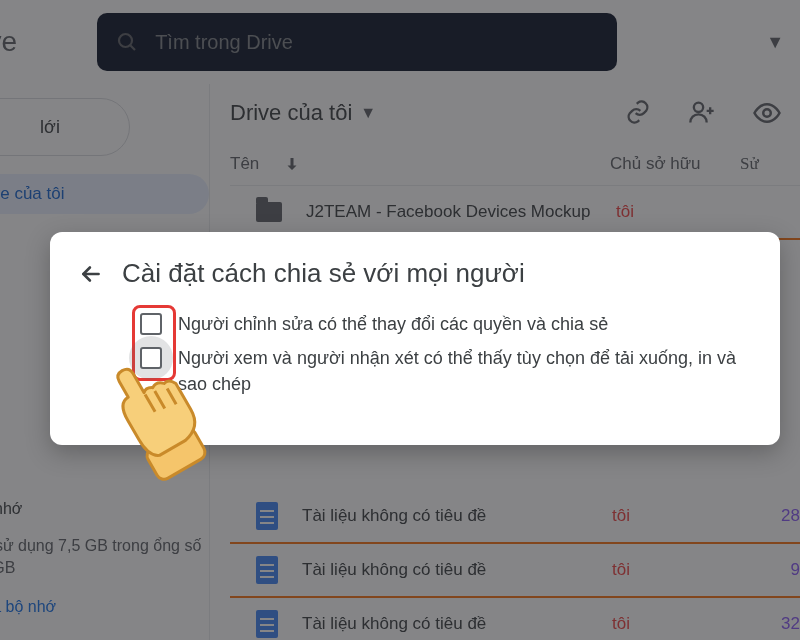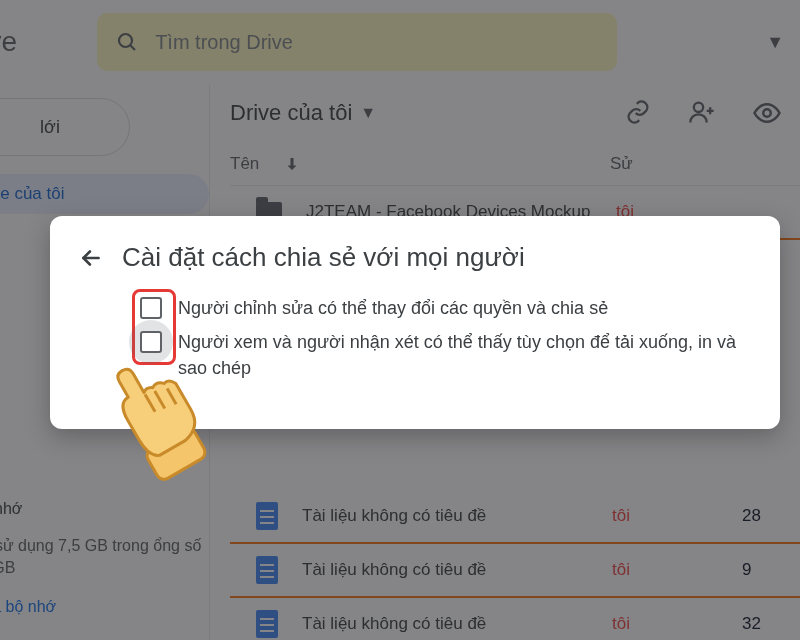--- a/index.html
+++ b/index.html
@@ -13,21 +13,21 @@
   }
 
   
   .topbar {
     height: 84px; display: flex; align-items: center;
     padding-left: 0;
   }
   .logo-text { font-size: 28px; color: #5f6368; margin-left: -28px; padding-right: 60px; }
   .search-box {
     display: flex; align-items: center;
-    background: #fef9c3; border-radius: 10px;
+    background: #0f172a; border-radius: 10px;
     height: 58px; width: 520px; padding: 0 18px;
     margin-left: 20px;
   }
   .search-box .sicon { color: #5f6368; margin-right: 16px; }
   .search-box .ph { color: #80868b; font-size: 20px; }
   .topbar .more-caret { margin-left: auto; margin-right: 16px; color: #5f6368; font-size: 18px; }
 
   
   .leftcol {
     position: absolute; left: 0; top: 84px; bottom: 0; width: 210px;
@@ -64,54 +64,54 @@
   .breadcrumb-row .caret { color: #5f6368; margin-left: 8px; font-size: 16px; }
   .breadcrumb-row .actions { margin-left: auto; display: flex; gap: 36px; color: #5f6368; padding-right: 18px; }
 
   .list-header {
     display: flex; align-items: center; height: 44px;
     color: #5f6368; font-size: 17px;
     border-bottom: 1px solid #e8eaed;
   }
   .col-name { width: 380px; display: flex; align-items: center; gap: 24px; }
   .col-owner { width: 130px; }
-  .col-date { flex: 1; }
+  .col-date { flex: 1; font-family: Liberation Serif, serif; }
 
   .file-row {
     display: flex; align-items: center; height: 54px;
     border-bottom: 2px solid #f97316;
     color: #3c4043; font-size: 17px;
   }
   .file-row .ficon {
     width: 22px; height: 28px; background: #4285f4; border-radius: 2px;
     margin-right: 24px; position: relative; margin-left: 26px;
   }
   .file-row .ficon::before, .file-row .ficon::after {
     content: ""; position: absolute; left: 4px; right: 4px; height: 2px; background: #fff;
   }
   .file-row .ficon::before { top: 8px; }
   .file-row .ficon::after  { top: 14px; box-shadow: 0 6px 0 #fff; }
   .file-row .fname { width: 310px; }
   .file-row .fowner { width: 130px; color: #ef4444; }
-  .file-row .fdate { flex: 1; padding-right: 10px; color: #0f172a; }
+  .file-row .fdate { flex: 1; text-align: right; color: #8b5cf6; }
 
   .folder-icon {
     width: 26px; height: 20px; background: #5f6368; border-radius: 2px;
     margin: 0 24px 0 26px; position: relative;
   }
   .folder-icon::before { content:""; position:absolute; top:-5px; left:0; width:12px; height:6px; background:#5f6368; border-radius:2px 2px 0 0; }
 
   
   .dim {
     position: absolute; inset: 0; background: rgba(32,33,36,0.55);
   }
 
   
   .modal {
-    position: absolute; left: 50px; right: 20px; top: 216px;
+    position: absolute; left: 50px; right: 20px; top: 232px;
     background: #fff; border-radius: 12px;
     padding: 26px 28px 40px 28px;
     box-shadow: 0 8px 24px rgba(0,0,0,0.25);
   }
   .modal-header { display: flex; align-items: center; gap: 18px; margin-bottom: 22px; }
   .back-arrow { color: #3c4043; }
   .modal-title { font-size: 26px; color: #3c4043; font-weight: 400; }
   .opts { position: relative; padding-left: 62px; margin-top: 14px; }
   .opt { display: flex; align-items: flex-start; gap: 16px; margin-bottom: 8px; }
   .cbx {
@@ -200,20 +200,21 @@
 
     <div class="list-header">
       <div class="col-name">
         <span>Tên</span>
         <span>
           <svg width="18" height="18" viewBox="0 0 24 24" fill="#5f6368">
               <path d="M12 20l-6-6h4V4h4v10h4z"></path>
             </svg>
         </span>
       </div>
+      <div class="col-owner">Chủ sở hữu</div>
       <div class="col-date">Sử</div>
     </div>
 
     <div class="file-row">
       <div class="folder-icon"></div>
       <div class="fname">J2TEAM - Facebook Devices Mockup</div>
       <div class="fowner">tôi</div>
       <div class="fdate"></div>
     </div>
 

